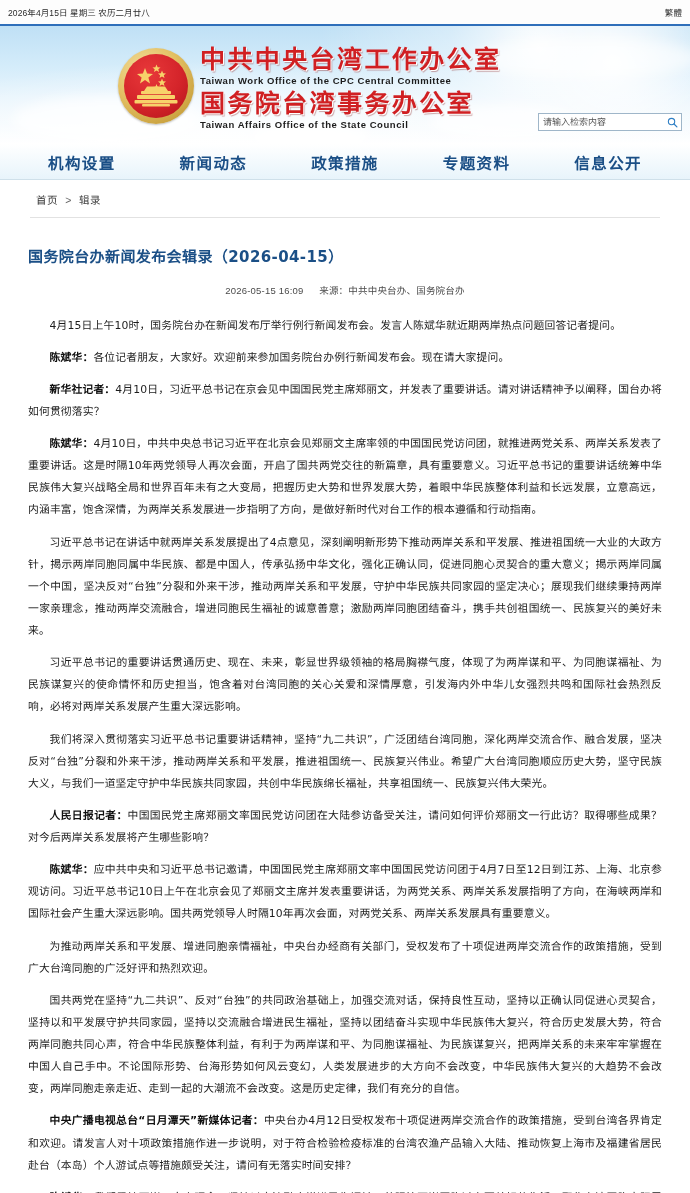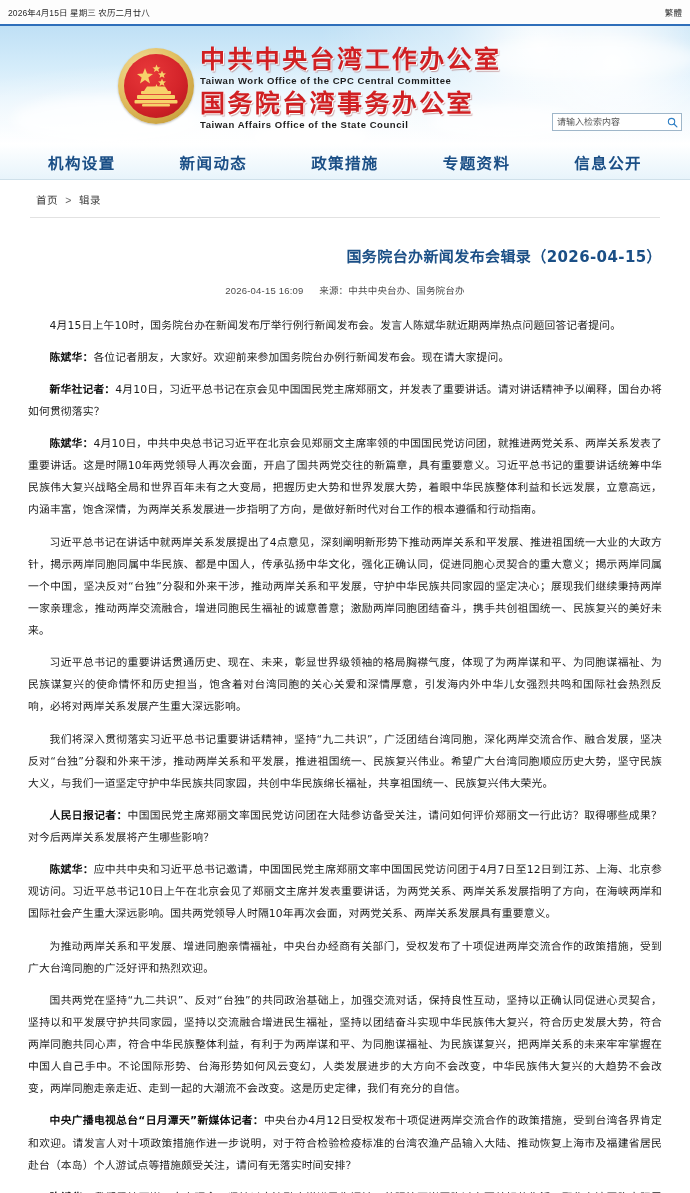--- a/index.html
+++ b/index.html
@@ -117,21 +117,21 @@
     color: #1c1c1c;
     margin: 1px 0 4px 0;
     white-space: nowrap;
   }
 
   
   .searchbox {
     position: absolute;
     right: 8px;
     top: 113px;
-    width: 130px;
+    width: 144px;
     height: 18px;
     background: #ffffff;
     border: 1px solid #9fb6c9;
     display: flex;
     align-items: center;
     box-sizing: border-box;
     z-index: 5;
   }
   .searchbox input {
     flex: 1;
@@ -193,21 +193,21 @@
     height: 1px;
     background: #e2e2e2;
     margin: 0 30px 0 30px;
   }
 
   
   .article {
     padding: 0 28px;
   }
   .art-title {
-    text-align: right;
+    text-align: left;
     font-size: 15px;
     font-weight: bold;
     color: #1b4f86;
     margin: 28px 0 0 0;
     letter-spacing: 0.4px;
     font-family: "DejaVu Sans", "Liberation Sans", sans-serif;
     line-height: 1.5;
   }
   .art-meta {
     text-align: center;
@@ -300,21 +300,21 @@
   <div class="crumbs">
     <a href="#">首页</a>
     <span class="sep">&gt;</span>
     <span>辑录</span>
   </div>
   <div class="hr-soft"></div>
 
   <div class="article">
     <div class="art-title">国务院台办新闻发布会辑录（2026-04-15）</div>
     <div class="art-meta">
-      <span>2026-04-15 16:09</span>
+      <span>2026-05-15 16:09</span>
       <span class="gap"></span>
       <span>来源：中共中央台办、国务院台办</span>
     </div>
 
     <p class="para">
       <span class="spk"></span><span>4月15日上午10时，国务院台办在新闻发布厅举行例行新闻发布会。发言人陈斌华就近期两岸热点问题回答记者提问。</span>
     </p>
     <p class="para">
       <span class="spk">陈斌华：</span><span>各位记者朋友，大家好。欢迎前来参加国务院台办例行新闻发布会。现在请大家提问。</span>
     </p>

